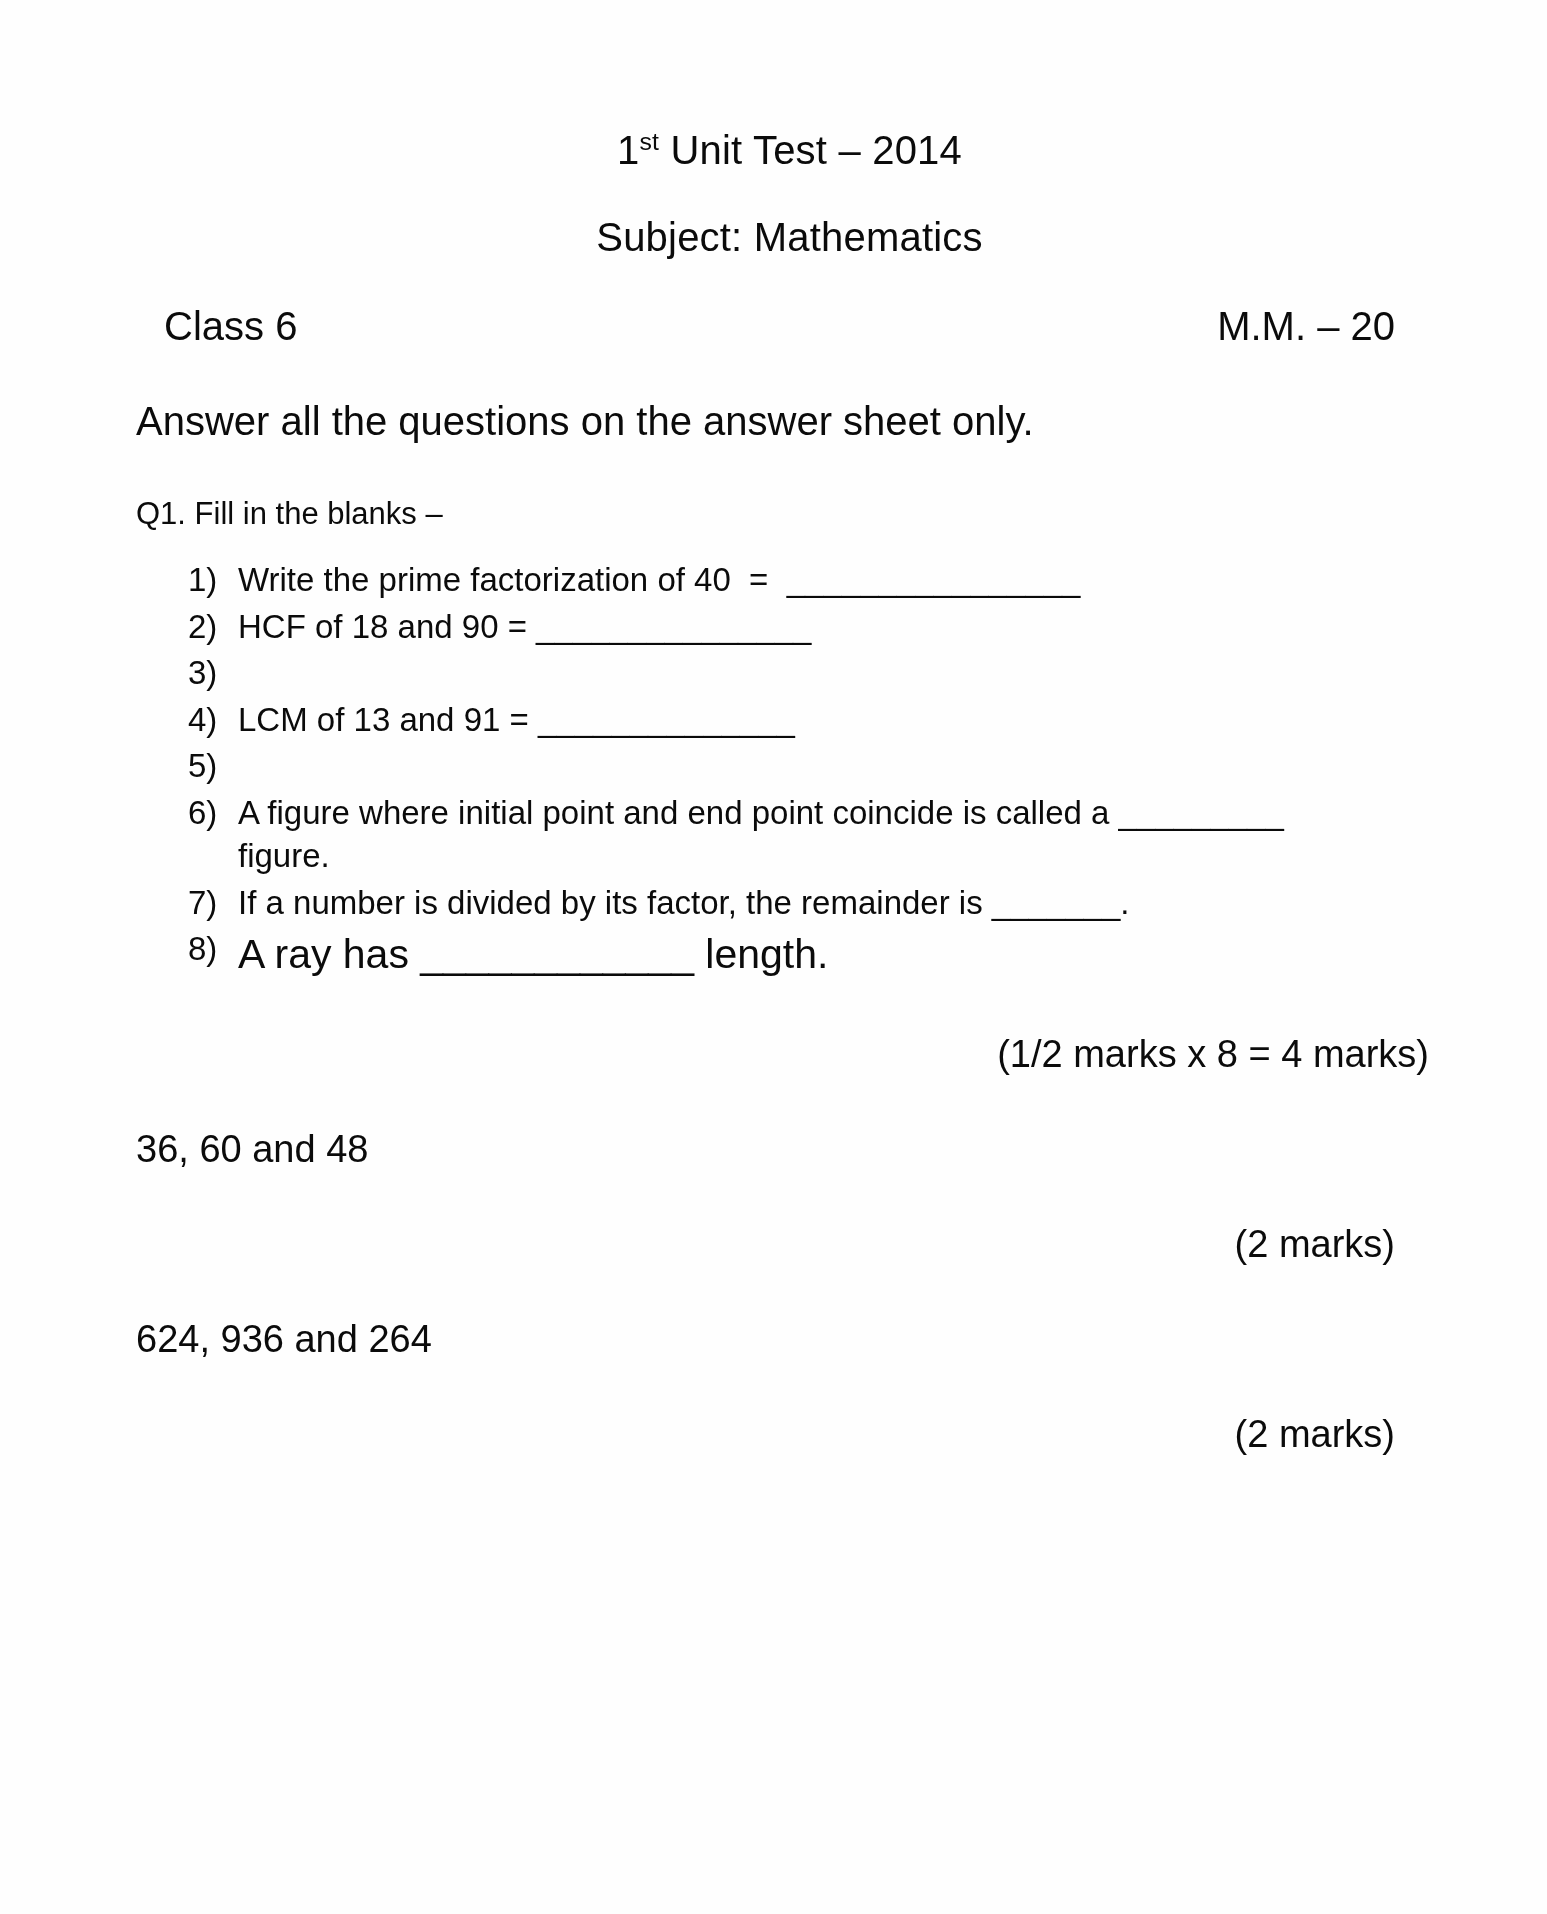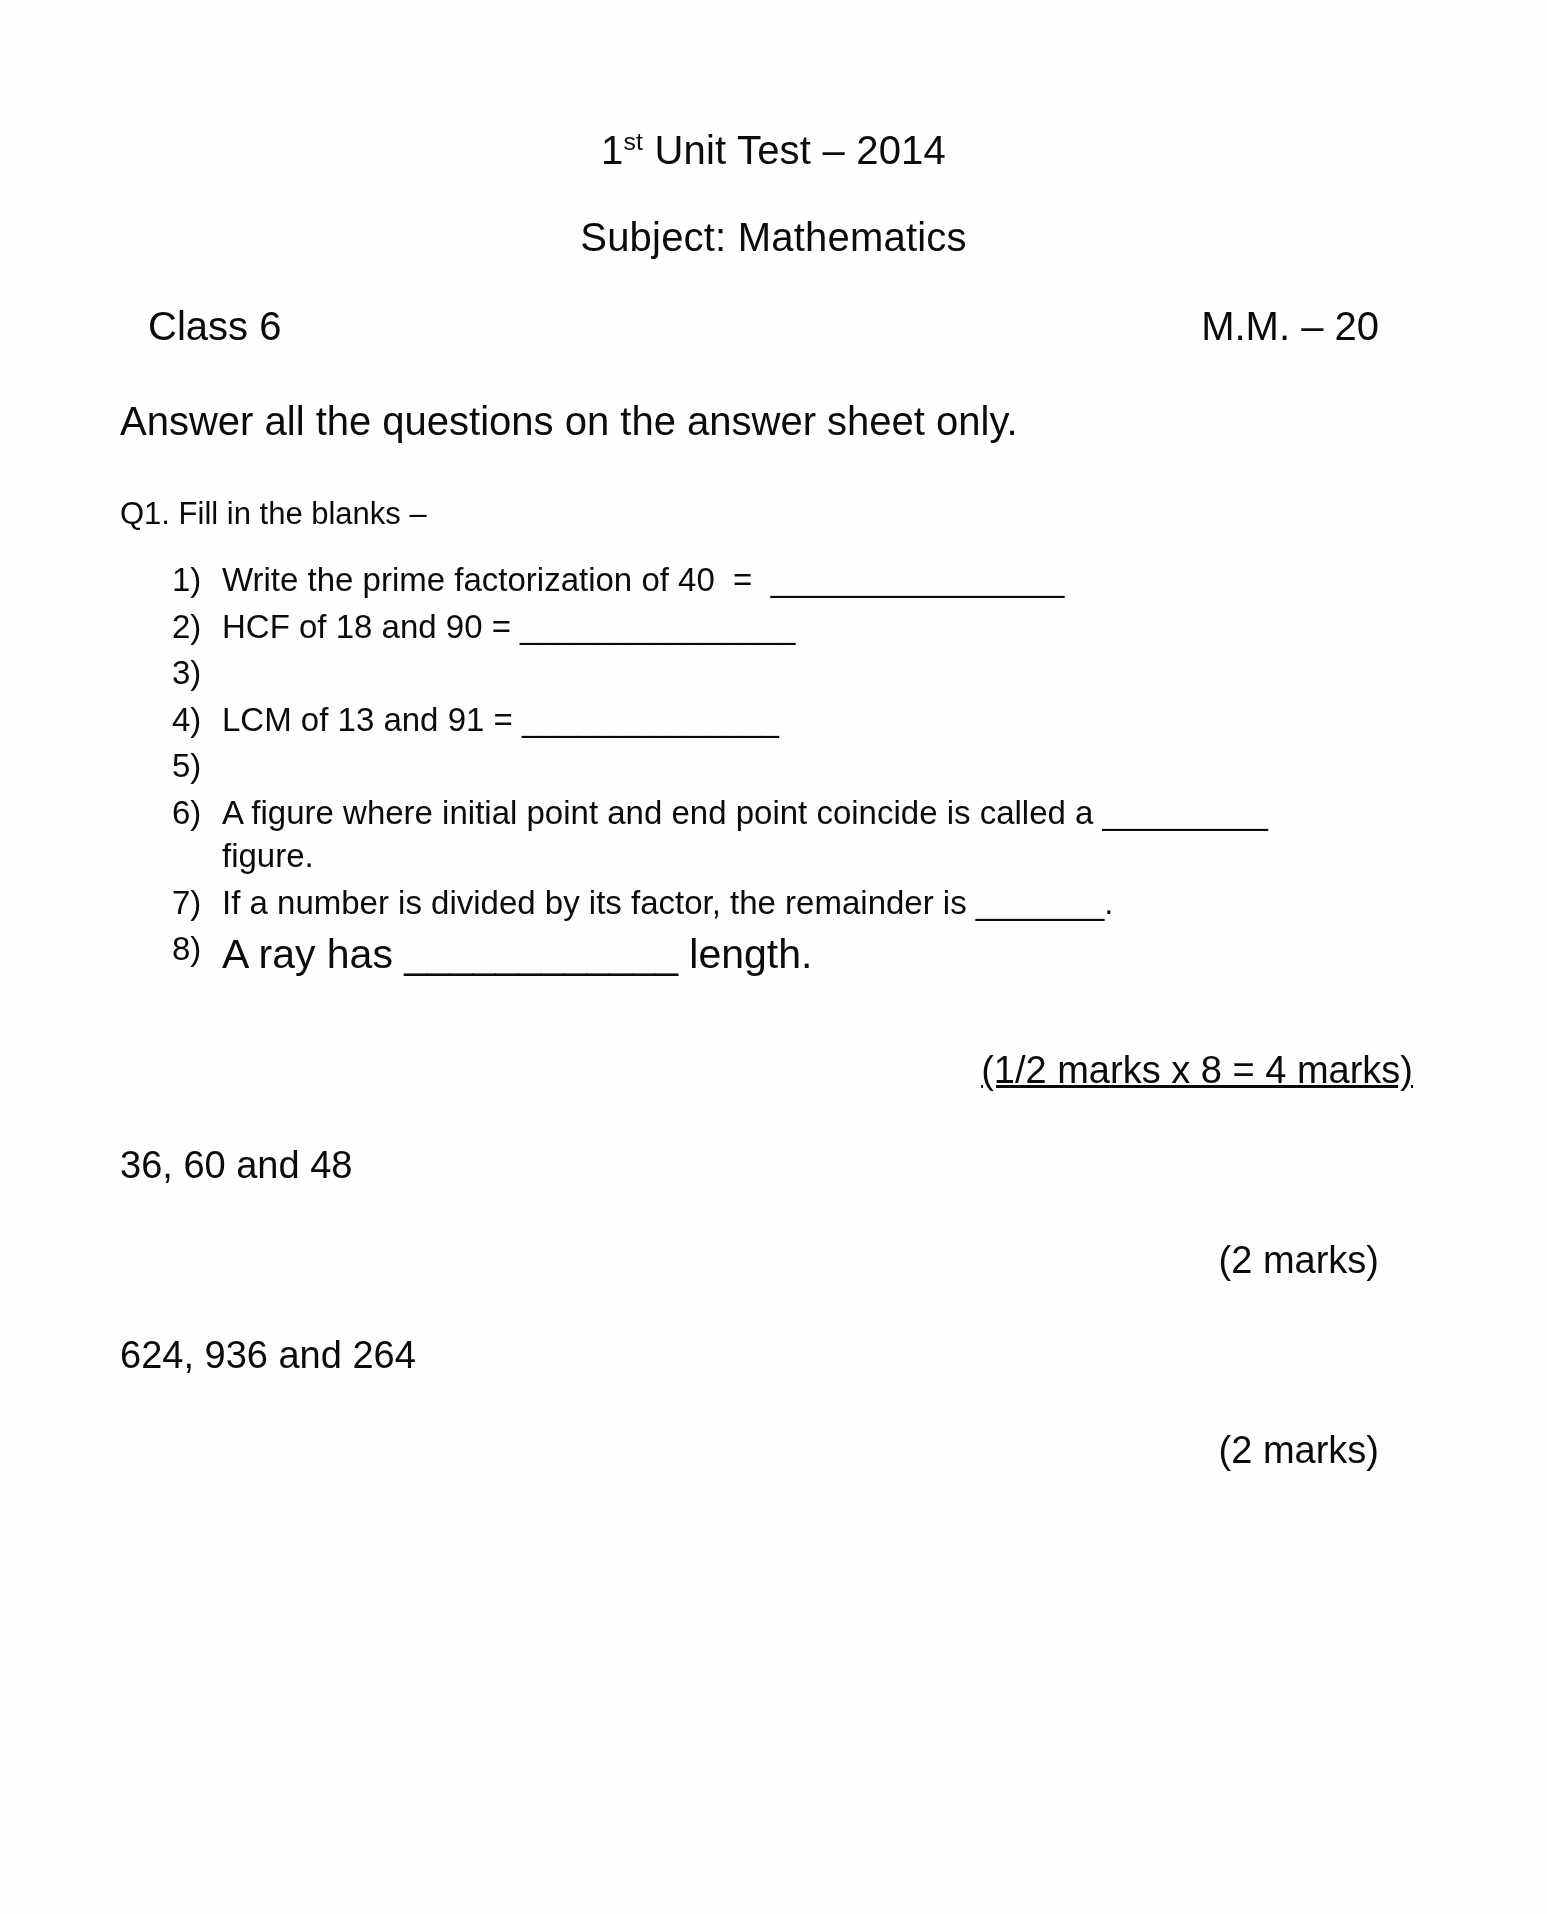--- a/index.html
+++ b/index.html
@@ -18,21 +18,21 @@
 
   .page {
     position: absolute;
     inset: 0;
     background: #fefefe;
     padding: 0;
   }
 
   .doc {
     position: absolute;
-    left: 120px;
+    left: 136px;
     top: 0;
     width: 1307px;
   }
 
   
   .title-line {
     text-align: center;
     font-size: 40px;
     letter-spacing: 0.2px;
     white-space: pre;
@@ -94,21 +94,21 @@
     font-size: 41px !important;
   }
   li.big .num { font-size: 41px; }
 
   
   .marks-right {
     text-align: right;
     font-size: 38px;
     padding-right: 14px;
   }
-  .marks-1 { margin-top: 68px; text-decoration: underline; }
+  .marks-1 { margin-top: 52px; }
   .marks-2 { margin-top: 52px; padding-right: 48px; }
   .marks-3 { margin-top: 52px; padding-right: 48px; }
 
   .q-body {
     margin-top: 52px;
     font-size: 38px;
   }
   .q-title {
     margin-top: 54px;
     font-size: 38px;

